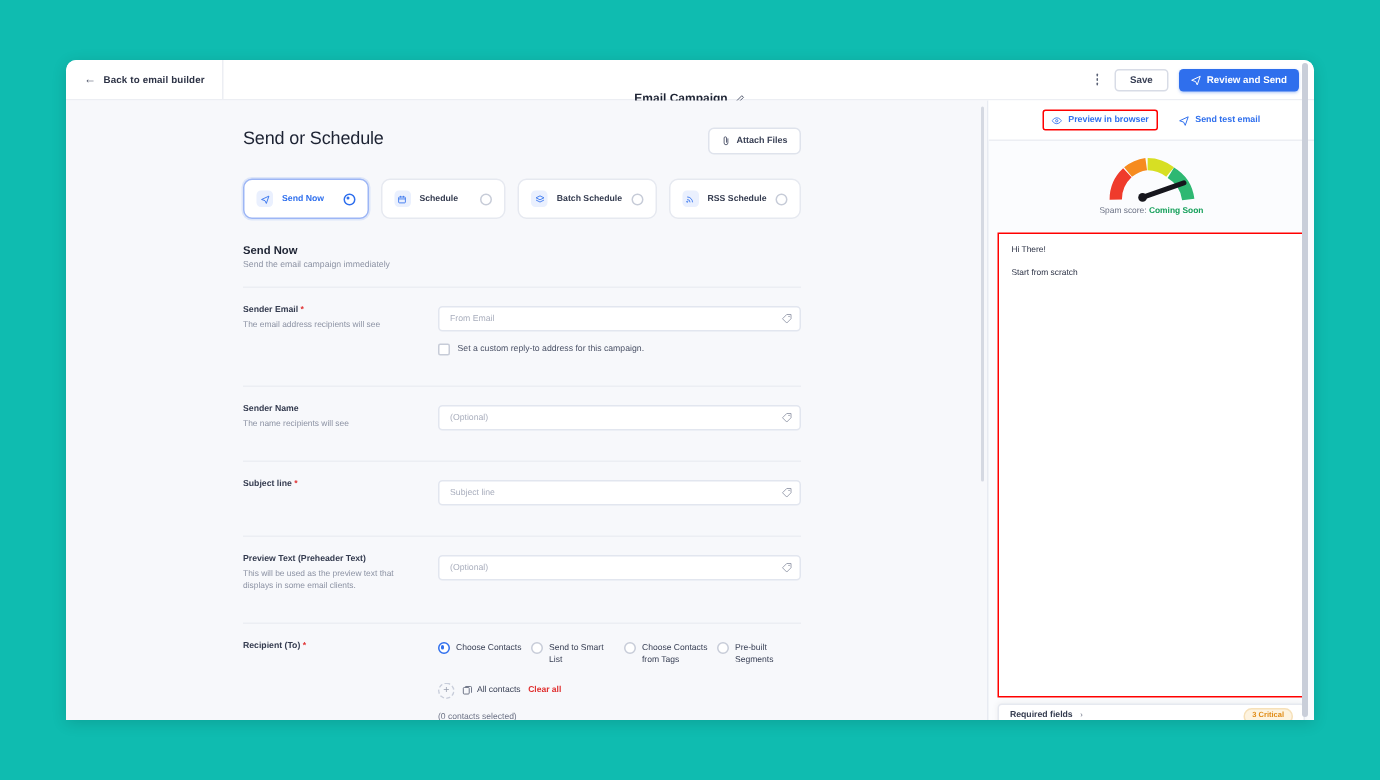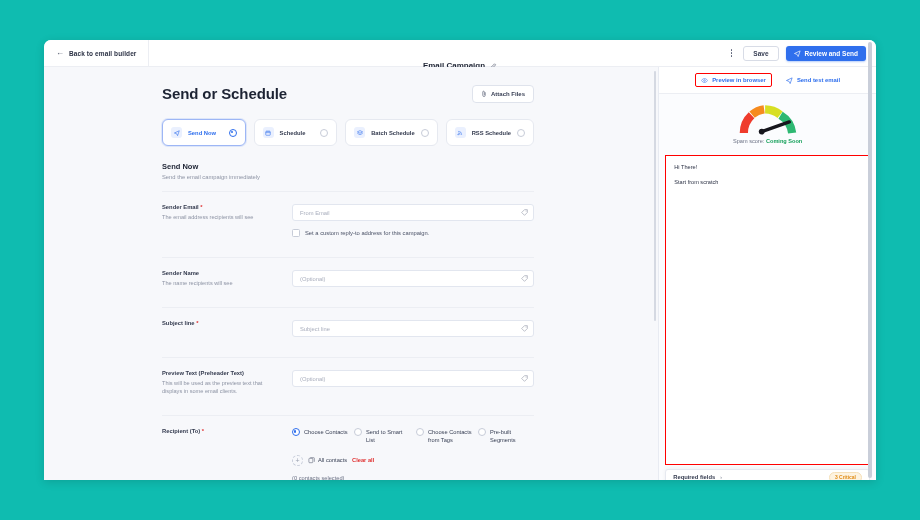--- a/index.html
+++ b/index.html
@@ -47,21 +47,21 @@
   }
   
   .body-split{display:flex;height:414px;}
   .left-pane{
     width:615px;height:414px;background:#f7f8fb;overflow:hidden;position:relative;
   }
   .form-card{
     margin:18px 0 0 118px;width:372px;
   }
   .sec-head{display:flex;align-items:flex-start;}
-  .sec-title{font-size:15px;color:#1d2333;font-weight:700;letter-spacing:-.1px;}
+  .sec-title{font-size:12px;color:#1d2333;font-weight:400;letter-spacing:-.1px;}
   .attach-btn{
     margin-left:auto;display:flex;align-items:center;gap:4px;
     border:1px solid #dfe3ec;background:#fff;border-radius:4px;
     padding:4px 8px;font-size:6px;color:#3a4156;font-weight:600;cursor:pointer;
   }
   
   .sched-row{display:flex;gap:8px;margin-top:16px;}
   .sched-card{
     flex:1;display:flex;align-items:center;gap:6px;
     background:#fff;border:1px solid #e6e9f0;border-radius:6px;

